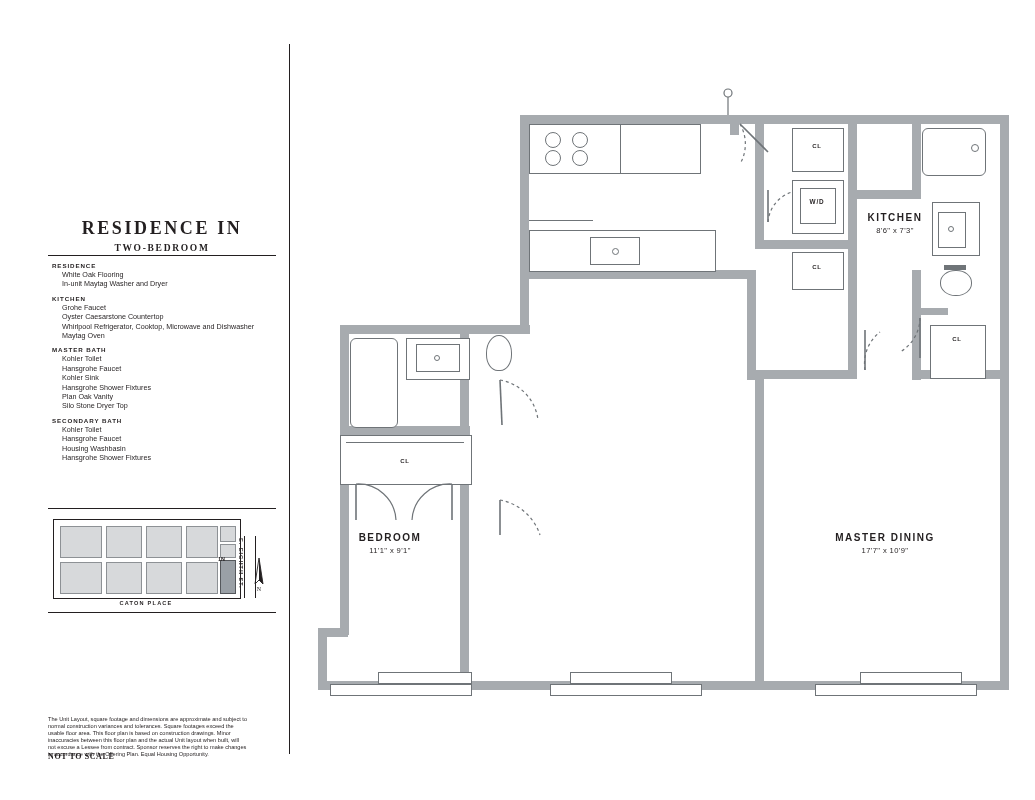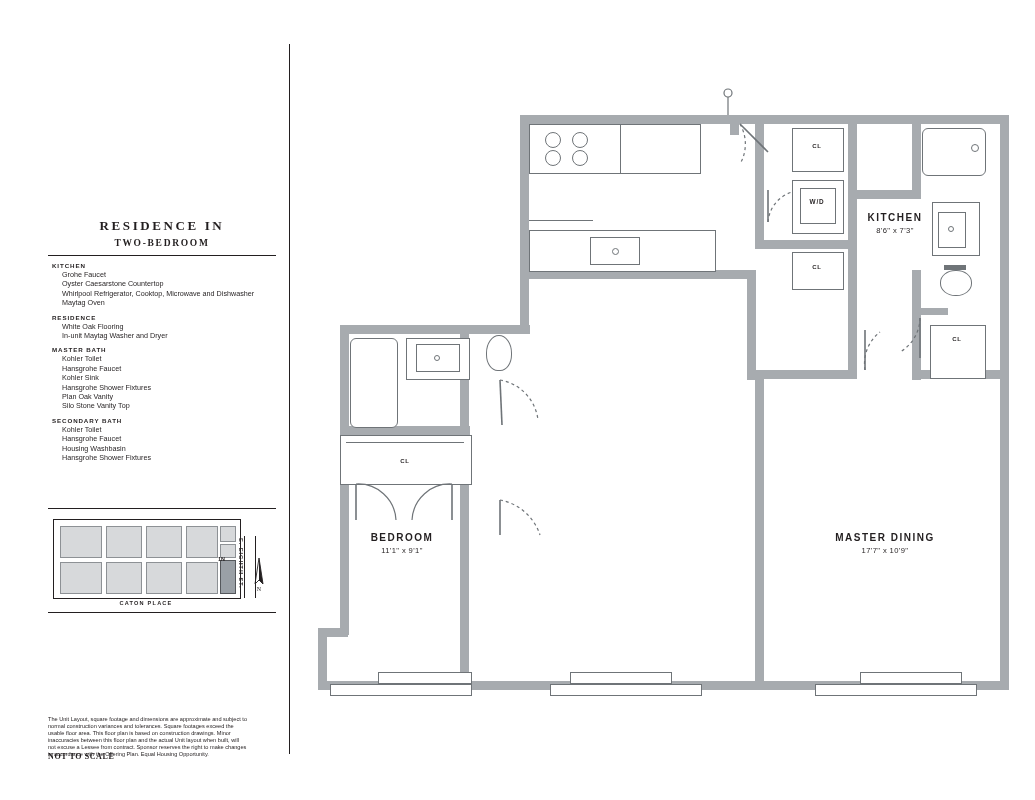--- a/index.html
+++ b/index.html
@@ -3,21 +3,21 @@
 <meta charset="utf-8">
 <style>
   html,body{margin:0;padding:0;background:#ffffff;}
   body{width:1035px;height:800px;position:relative;font-family:"Liberation Sans",sans-serif;color:#231f20;overflow:hidden;}
   .page{position:absolute;left:0;top:0;width:1035px;height:800px;}
 
   
   .divider-v{position:absolute;left:289px;top:44px;width:1px;height:710px;background:#231f20;}
 
   .title-block{position:absolute;left:48px;top:218px;width:228px;text-align:center;}
-  .title-main{font-family:"Liberation Serif",serif;font-size:13px;letter-spacing:2.6px;font-weight:bold;color:#231f20;}
+  .title-main{font-family:"Liberation Serif",serif;font-size:18px;letter-spacing:2.6px;font-weight:bold;color:#231f20;}
   .title-sub{font-family:"Liberation Serif",serif;font-size:9.5px;letter-spacing:1.7px;font-weight:bold;margin-top:4px;color:#231f20;}
   .title-rule{position:absolute;left:48px;top:255px;width:228px;height:1px;background:#231f20;}
 
   .specs{position:absolute;left:52px;top:262px;width:236px;}
   .spec-group{margin-bottom:6px;}
   .spec-head{font-size:6.2px;font-weight:bold;letter-spacing:0.9px;color:#231f20;margin-bottom:1px;}
   .spec-item{font-size:7.2px;line-height:9.4px;color:#231f20;padding-left:10px;}
 
   
   .keyplan{position:absolute;left:48px;top:508px;width:228px;height:105px;}
@@ -54,39 +54,39 @@
   <div class="divider-v"></div>
 
   <div class="title-block">
     <div class="title-main">RESIDENCE IN</div>
     <div class="title-sub">TWO-BEDROOM</div>
   </div>
   <div class="title-rule"></div>
 
   <div class="specs">
     <div class="spec-group">
+      <div class="spec-head">RESIDENCE</div>
+      <div class="spec-item">White Oak Flooring</div>
+      <div class="spec-item">In-unit Maytag Washer and Dryer</div>
+    </div>
+    <div class="spec-group">
       <div class="spec-head">KITCHEN</div>
       <div class="spec-item">Grohe Faucet</div>
       <div class="spec-item">Oyster Caesarstone Countertop</div>
       <div class="spec-item">Whirlpool Refrigerator, Cooktop, Microwave and Dishwasher</div>
       <div class="spec-item">Maytag Oven</div>
-    </div>
-    <div class="spec-group">
-      <div class="spec-head">RESIDENCE</div>
-      <div class="spec-item">White Oak Flooring</div>
-      <div class="spec-item">In-unit Maytag Washer and Dryer</div>
     </div>
     <div class="spec-group">
       <div class="spec-head">MASTER BATH</div>
       <div class="spec-item">Kohler Toilet</div>
       <div class="spec-item">Hansgrohe Faucet</div>
       <div class="spec-item">Kohler Sink</div>
       <div class="spec-item">Hansgrohe Shower Fixtures</div>
       <div class="spec-item">Plan Oak Vanity</div>
-      <div class="spec-item">Silo Stone Vanity Top</div>
+      <div class="spec-item">Silo Stone Dryer Top</div>
     </div>
     <div class="spec-group">
       <div class="spec-head">SECONDARY BATH</div>
       <div class="spec-item">Kohler Toilet</div>
       <div class="spec-item">Hansgrohe Faucet</div>
       <div class="spec-item">Housing Washbasin</div>
       <div class="spec-item">Hansgrohe Shower Fixtures</div>
     </div>
   </div>
 
@@ -231,21 +231,21 @@
     <div class="outline" style="left:30px;top:604px;width:140px;height:10px;"></div>
     <div class="outline" style="left:270px;top:592px;width:100px;height:10px;"></div>
     <div class="outline" style="left:250px;top:604px;width:150px;height:10px;"></div>
     <div class="outline" style="left:560px;top:592px;width:100px;height:10px;"></div>
     <div class="outline" style="left:515px;top:604px;width:160px;height:10px;"></div>
 
     <div class="lbl" style="left:530px;top:132px;width:130px;">
       <div class="nm">KITCHEN</div>
       <div class="dim">8'6" x 7'3"</div>
     </div>
-    <div class="lbl" style="left:32px;top:452px;width:140px;">
+    <div class="lbl" style="left:20px;top:452px;width:140px;">
       <div class="nm">BEDROOM</div>
       <div class="dim">11'1" x 9'1"</div>
     </div>
     <div class="lbl" style="left:490px;top:452px;width:190px;">
       <div class="nm">MASTER DINING</div>
       <div class="dim">17'7" x 10'9"</div>
     </div>
 
   </div>
 </div>

